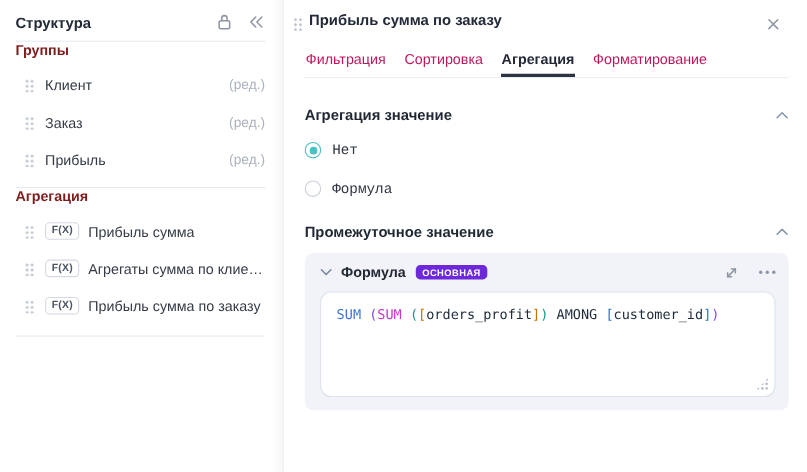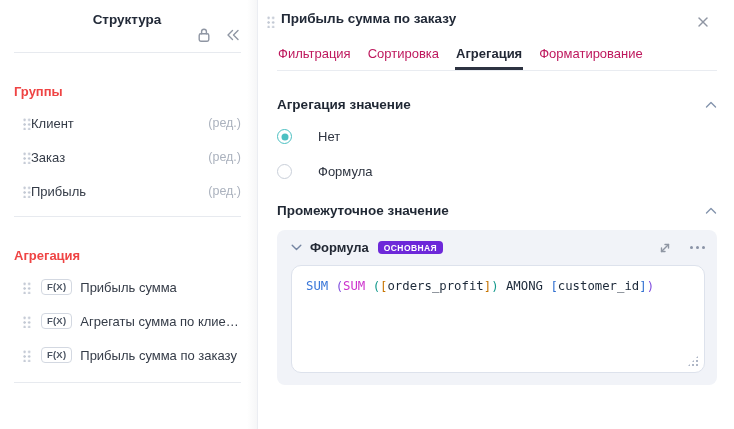--- a/index.html
+++ b/index.html
@@ -4,28 +4,28 @@
 <style>
   * { margin:0; padding:0; box-sizing:border-box; }
   html,body { background:#fff; }
   body { font-family:"Liberation Sans", sans-serif; color:#222a38; }
   .app { position:relative; width:734px; height:429px; background:#fff; overflow:hidden; display:flex; }
 
   
   .sidebar { width:258px; height:100%; border-right:1px solid #ebedf2; position:relative; flex:0 0 auto; }
   .sidebar::after { content:""; position:absolute; top:0; right:0; width:10px; height:100%;
     background:linear-gradient(to right, rgba(255,255,255,0), rgba(40,50,70,0.045)); pointer-events:none; }
-  .sb-header { display:flex; align-items:center; padding:12px 17px 0 14px;flex-direction:column; }
+  .sb-header { display:flex; align-items:center; padding:12px 17px 0 14px; }
   .sb-title { font-size:13.5px; font-weight:700; color:#222a38; }
   .sb-icons { margin-left:auto; display:flex; align-items:center; gap:15px; }
   .icon-btn { background:none; border:none; cursor:pointer; display:flex; align-items:center; justify-content:center; padding:0; }
   .divider { border:none; border-top:1px solid #e7eaef; margin:9px 16px 0 14px; }
-  .sb-heading { margin:31px 16px 0 14px; font-size:13px; font-weight:700; color:#ef4444; }
+  .sb-heading { margin:0 16px 0 14px; font-size:13px; font-weight:700; color:#7f1d1d; }
   .sb-list { margin-top:7px; }
-  .sb-row { height:34px; display:flex; align-items:center; padding:0 16px 0 22px; }
+  .sb-row { height:34px; display:flex; align-items:center; padding:0 16px 0 22px; gap:10px; }
   .sb-row .lbl { font-size:13px; color:#343b47; white-space:nowrap; overflow:hidden; }
   .sb-row .action { margin-left:auto; font-size:12.5px; color:#abb2bе; color:#abb2be; }
   .drag { width:9px; height:13px; flex:0 0 auto;
     background-image:radial-gradient(circle, #c3c9d4 1.15px, rgba(0,0,0,0) 1.35px);
     background-size:4.5px 4.6px; background-position:0.4px 0.6px; }
   .fx-badge { flex:0 0 auto; font-size:9.5px; font-weight:600; color:#4c5563; border:1px solid #d3d8e1;
     border-radius:4px; padding:2px 5px 2px; background:#fff; line-height:1.1; letter-spacing:0.2px; }
 
   
   .panel { flex:1; height:100%; display:flex; flex-direction:column; overflow:hidden; }
@@ -38,41 +38,41 @@
 
   .tabs { display:flex; gap:15px; margin:13px 17px 0 19px; border-bottom:1px solid #e9ecf1; }
   .tab { font-size:13px; font-weight:500; color:#be185d; padding:0 1px 9px; cursor:pointer; background:none; border:none; font-family:inherit; }
   .tab.active { color:#232936; font-weight:700; box-shadow:inset 0 -3px 0 0 #2d3341; }
 
   .p-content { padding:0 17px 0 19px; }
   .section-head { margin-top:26px; display:flex; align-items:center; }
   .section-head .s-title { font-size:13.5px; font-weight:700; color:#1f2733; }
   .section-head .icon-btn { margin-left:auto; }
 
-  .radio-row { display:flex; align-items:center; gap:26px; cursor:pointer; }
+  .radio-row { display:flex; align-items:center; gap:10px; cursor:pointer;font-family:Liberation Mono, monospace; }
   .radio-row.first { margin-top:17px; }
   .radio-row.second { margin-top:20px; }
   .radio { width:15px; height:15px; border-radius:50%; flex:0 0 auto; position:relative; }
   .radio.on { border:1.6px solid #4cc0c2; background:#fff; }
   .radio.on::after { content:""; position:absolute; left:50%; top:50%; transform:translate(-50%,-50%);
     width:7px; height:7px; border-radius:50%; background:#4cc0c2; }
   .radio.off { border:1.6px solid #c9cfd9; background:#fff; }
   .radio-label { font-size:13px; color:#2e3440; }
 
   .formula-card { margin-top:12px; background:#f1f3f8; border-radius:8px; padding:10px 12px 12px 14px; }
   .fc-header { display:flex; align-items:center; }
   .fc-label { margin-left:8px; font-size:13px; font-weight:700; color:#222834; }
   .badge { margin-left:9px; background:#6d28d9; color:#fff; font-size:8.5px; font-weight:700;
     letter-spacing:0.4px; border-radius:4px; padding:2.5px 6px 2px; line-height:1; }
   .fc-actions { margin-left:auto; display:flex; align-items:center; gap:18px; }
   .dots-menu { display:flex; gap:3px; align-items:center; }
   .dots-menu i { width:3px; height:3px; border-radius:50%; background:#8a93a6; }
 
   .codebox { margin-top:10px; background:#fff; border:1px solid #dde2ec; border-radius:10px;
-    height:108px; position:relative; padding:13px 14px; overflow:hidden; }
+    height:96px; position:relative; padding:13px 14px; overflow:hidden; }
   .code { font-family:"DejaVu Sans Mono","Liberation Mono",monospace; font-size:12.3px; white-space:pre; color:#1d2a3a; }
   .resize-grip { position:absolute; right:5px; bottom:5px; width:12px; height:12px;
     background-image:radial-gradient(circle, #aeb6c6 1px, rgba(0,0,0,0) 1.2px);
     background-size:4px 4px; clip-path:polygon(100% 0, 100% 100%, 0 100%); cursor:nwse-resize; }
 
   svg.stroke { fill:none; stroke:#8f96a3; stroke-width:1.4; stroke-linecap:round; stroke-linejoin:round; }
   svg.slate { stroke:#8494ad; }
   svg.blue { stroke:#7585a2; }
 </style>
 </head>

